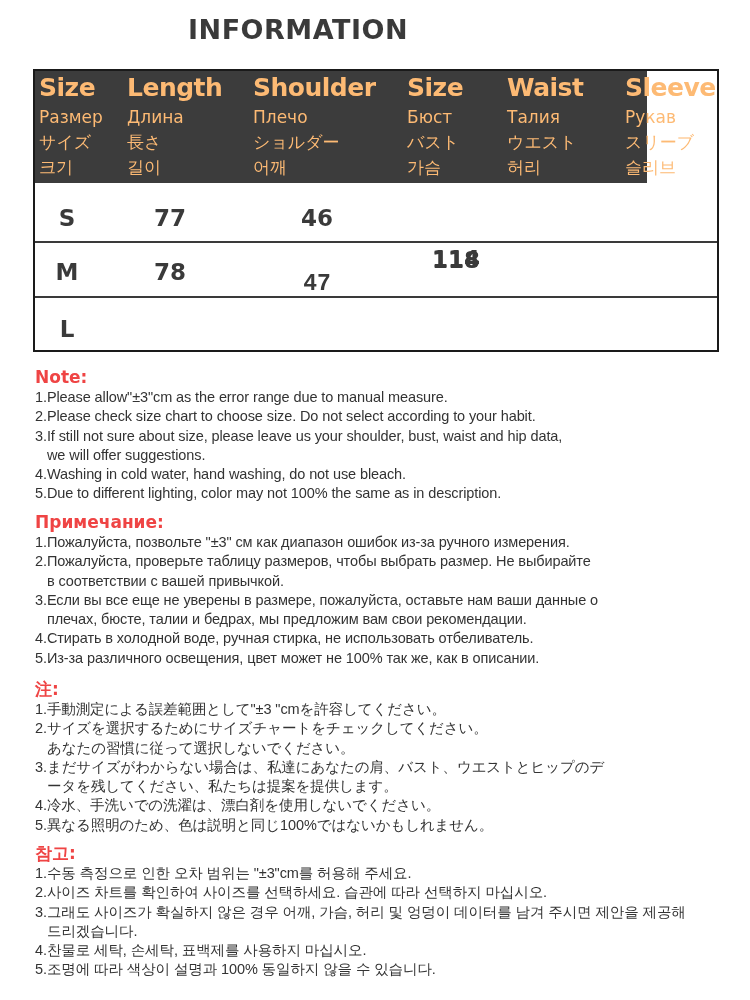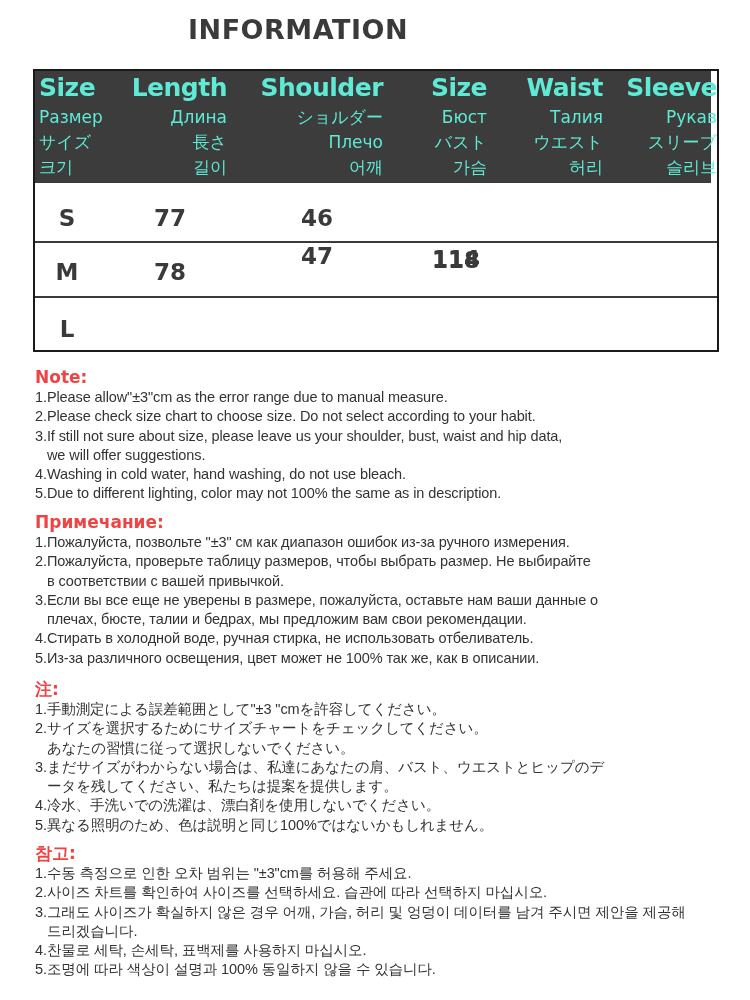--- a/index.html
+++ b/index.html
@@ -3,22 +3,22 @@
 <meta charset="utf-8">
 <style>
   html, body { margin: 0; padding: 0; background: #ffffff; }
   body { width: 750px; height: 1000px; position: relative; overflow: hidden;
          font-family: "Liberation Sans", "DejaVu Sans", sans-serif; color: #333333; }
   .title { position: absolute; top: 14px; left: 0; width: 596px; text-align: center;
            font-family: "DejaVu Sans", sans-serif; font-weight: bold; font-size: 27px;
            letter-spacing: 0.5px; color: #3a3a3a; }
   .table { position: absolute; left: 33px; top: 69px; width: 682px; height: 279px;
            border: 2px solid #1a1a1a; box-sizing: content-box; }
-  .thead { position: absolute; left: 0; top: 0; width: 676px; height: 112px; background: #3c3c3c; color: #5eead4; }
-  .hcol { position: absolute; top: 4px; text-align: right; line-height: 1; }
+  .thead { position: absolute; left: 0; top: 0; width: 612px; height: 112px; background: #3c3c3c; color: #fdba74; }
+  .hcol { position: absolute; top: 4px; text-align: left; line-height: 1; }
   .hcol .en { font-family: "DejaVu Sans", sans-serif; font-weight: bold; font-size: 25px; display: block; height: 30px; letter-spacing: -0.5px; }
   .hcol .sub { font-family: "DejaVu Sans", sans-serif; font-size: 17px; display: block; height: 25px; line-height: 25px; }
   .row { position: absolute; left: 0; width: 682px; border-top: 2px solid #3a3a3a; box-sizing: border-box; }
   .cell { position: absolute; font-family: "DejaVu Sans", sans-serif; font-size: 23px; font-weight: bold; color: #3a3a3a; text-align: center; }
   .notes { position: absolute; left: 35px; width: 700px; font-family: "Liberation Sans", sans-serif; }
   .notes h3 { margin: 0; font-size: 17px; font-weight: bold; color: #ef4444; line-height: 22px; font-family: "DejaVu Sans", sans-serif; }
   .notes .line { font-size: 14.5px; line-height: 19.3px; color: #333333; white-space: nowrap; letter-spacing: -0.1px; }
   .notes .line.cont { padding-left: 12px; }
 </style>
 </head>
@@ -35,22 +35,22 @@
       <span class="sub">크기</span>
     </div>
     <div class="hcol" style="left:92px;width:100px;">
       <span class="en">Length</span>
       <span class="sub">Длина</span>
       <span class="sub">長さ</span>
       <span class="sub">길이</span>
     </div>
     <div class="hcol" style="left:218px;width:130px;">
       <span class="en">Shoulder</span>
+      <span class="sub">Плечо</span>
       <span class="sub">ショルダー</span>
-      <span class="sub">Плечо</span>
       <span class="sub">어깨</span>
     </div>
     <div class="hcol" style="left:372px;width:80px;">
       <span class="en">Size</span>
       <span class="sub">Бюст</span>
       <span class="sub">バスト</span>
       <span class="sub">가슴</span>
     </div>
     <div class="hcol" style="left:472px;width:96px;">
       <span class="en">Waist</span>
@@ -70,21 +70,21 @@
     <span class="cell" style="left:20px;width:24px;top:22px;">S</span>
     <span class="cell" style="left:105px;width:60px;top:22px;">77</span>
     <span class="cell" style="left:252px;width:60px;top:22px;">46</span>
     <span class="cell" style="left:386px;width:70px;top:22px;margin-top:41px;">114</span>
     <span class="cell" style="left:490px;width:60px;top:22px;"></span>
     <span class="cell" style="left:600px;width:60px;top:22px;"></span>
   </div>
   <div class="row" style="top:170px;height:55px;">
     <span class="cell" style="left:18px;width:28px;top:16px;">M</span>
     <span class="cell" style="left:105px;width:60px;top:16px;">78</span>
-    <span class="cell" style="left:252px;width:60px;top:0;">47</span>
+    <span class="cell" style="left:252px;width:60px;top:28px;font-family:Liberation Mono, monospace;">47</span>
     <span class="cell" style="left:386px;width:70px;top:4px;">118</span>
     <span class="cell" style="left:490px;width:60px;top:16px;"></span>
     <span class="cell" style="left:600px;width:60px;top:16px;"></span>
   </div>
   <div class="row" style="top:225px;height:54px;">
     <span class="cell" style="left:20px;width:24px;top:18px;">L</span>
     <span class="cell" style="left:105px;width:60px;top:18px;"></span>
     <span class="cell" style="left:252px;width:60px;top:18px;"></span>
     <span class="cell" style="left:386px;width:70px;top:18px;"></span>
     <span class="cell" style="left:490px;width:60px;top:18px;"></span>

